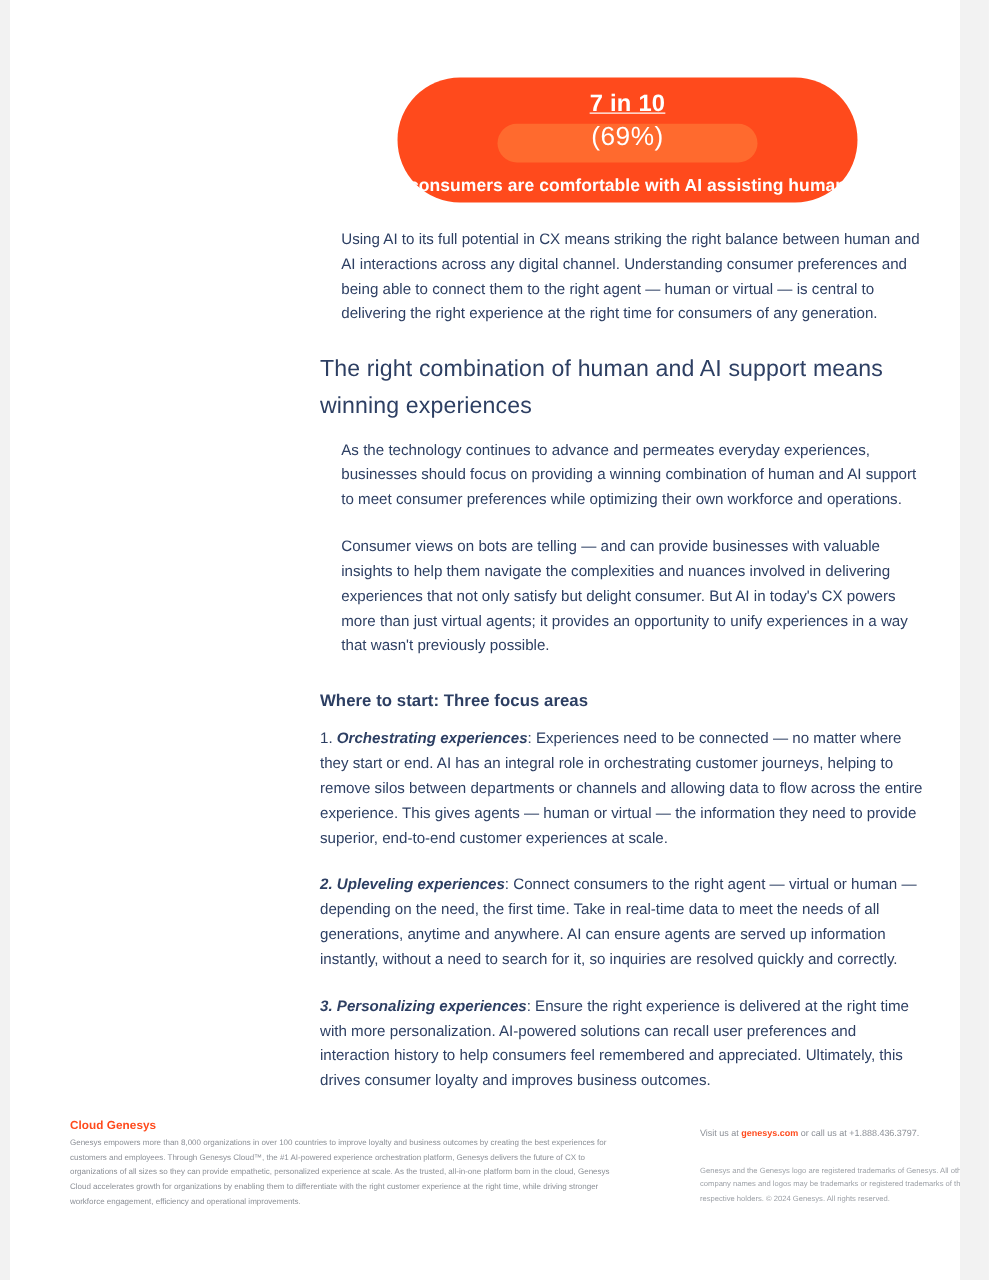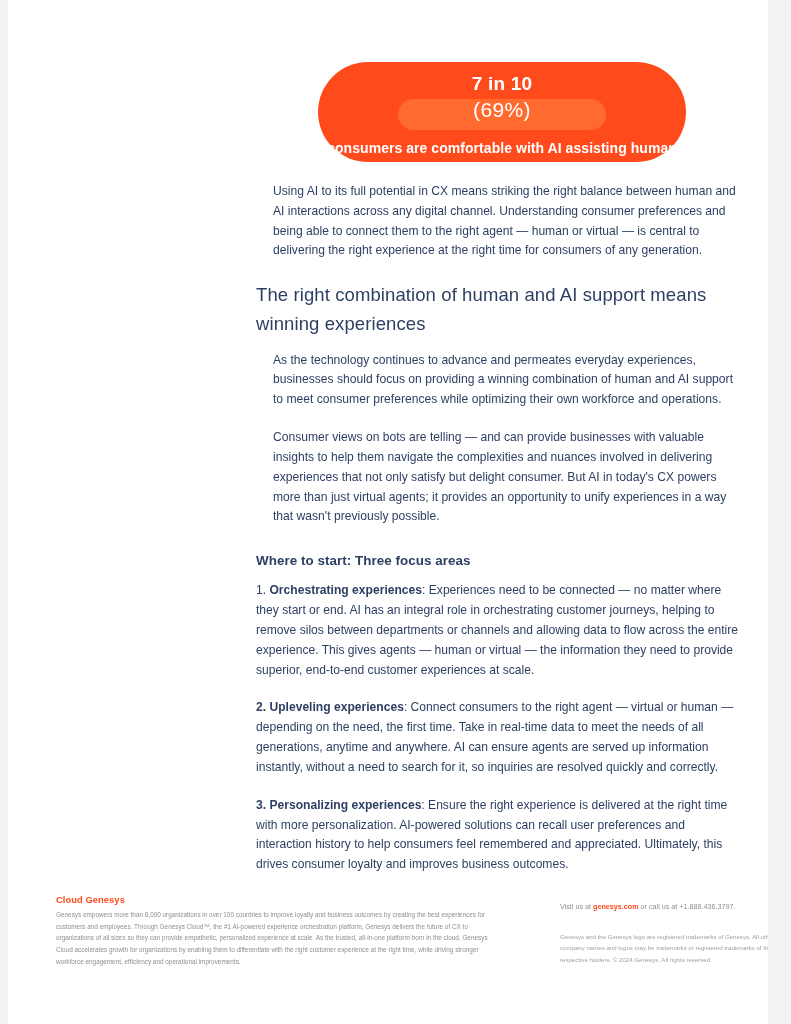--- a/index.html
+++ b/index.html
@@ -37,20 +37,21 @@
     border-radius: 50px;
     text-align: center;
     color: #ffffff;
   }
   #stat-headline {
     font-size: 19px;
     font-weight: 600;
     letter-spacing: .2px;
     padding-top: 11px;
     line-height: 1.15;
+    text-decoration: underline;
   }
   #stat-pct-wrap {
     margin: 4px auto 0 auto;
     width: 208px;
     height: 31px;
     background: #ff6a2e;
     border-radius: 18px;
     display: flex;
     align-items: flex-start;
     justify-content: center;
@@ -97,21 +98,21 @@
     font-weight: 700;
     color: #2d3f63;
     letter-spacing: .05px;
   }
   p.focus {
     margin: 0 0 18px 0;
     font-size: 12.1px;
     line-height: 1.64;
     color: #2d3f63;
   }
-  p.focus b { font-weight: 700; }
+  p.focus b { font-weight: 700; font-style: italic; }
 
   
   #footer {
     position: absolute;
     left: 0;
     top: 888px;
     width: 760px;
     height: 120px;
   }
   #footer-left {

